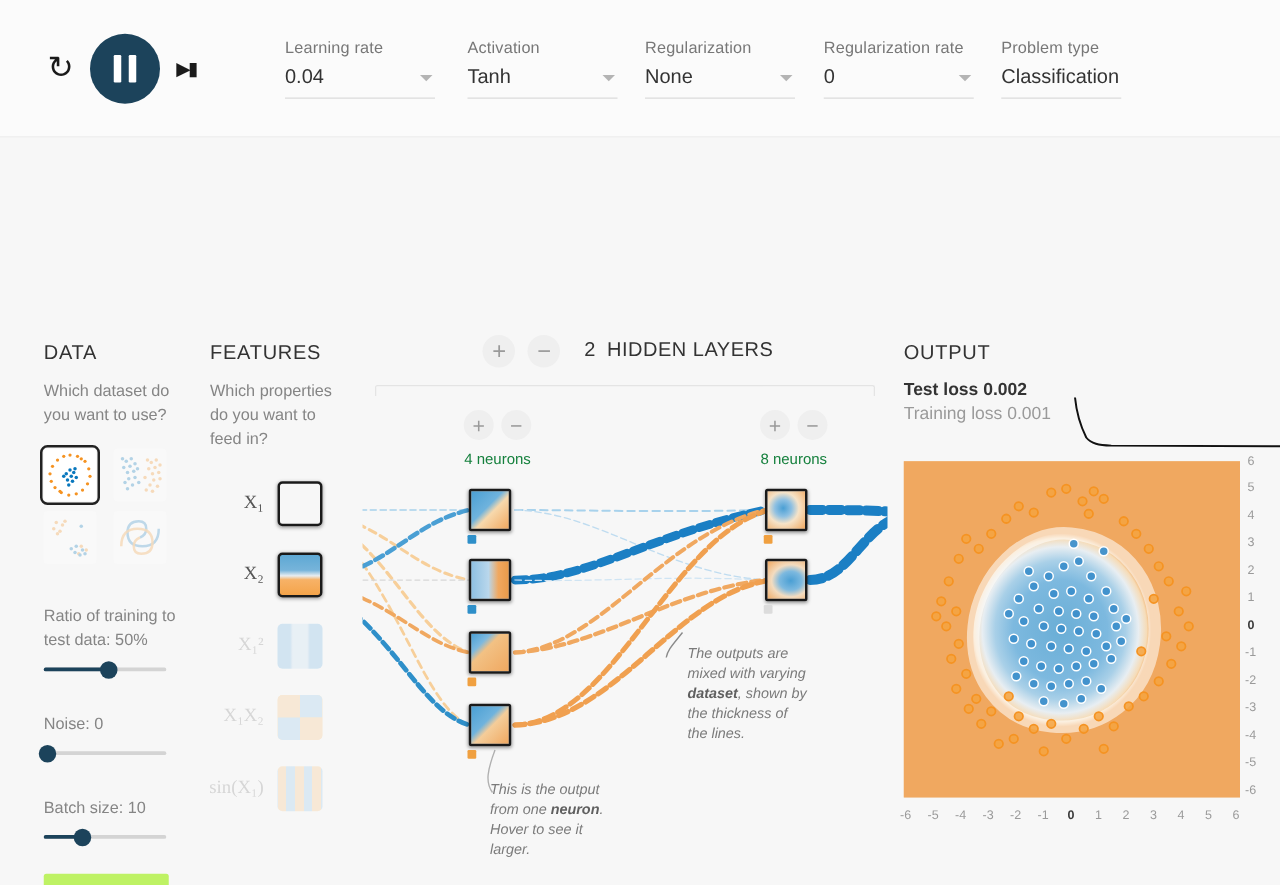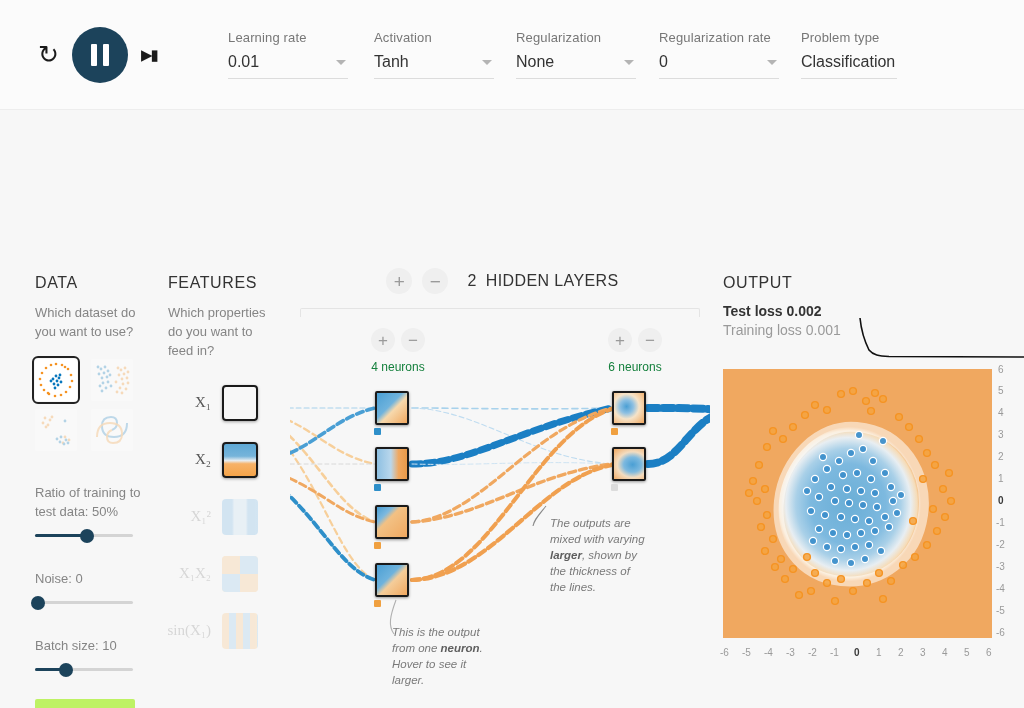--- a/index.html
+++ b/index.html
@@ -185,21 +185,21 @@
       <div class="pause-bar"></div>
       <div class="pause-bar"></div>
     </div>
     <div id="step-icon" class="ctl-icon">▶▮</div>
   </div>
 
 
   <div class="hdr-field" style="margin-left:38px;">
     <div class="hdr-label">Learning rate</div>
     <div class="hdr-select">
-      <span class="sel-val">0.01</span>
+      <span class="sel-val">0.04</span>
       <span class="caret"></span>
     </div>
   </div>
 
   <div class="hdr-field" style="margin-left:26px;">
     <div class="hdr-label">Activation</div>
     <div class="hdr-select">
       <span class="sel-val">Tanh</span>
       <span class="caret"></span>
     </div>
@@ -419,21 +419,21 @@
         <div class="rbtn sm">−</div>
       </div>
       <div class="cap">4 neurons</div>
     </div>
 
     <div class="layer-ctl" style="left:305px; top:60px; width:80px;">
       <div class="btns">
         <div class="rbtn sm">+</div>
         <div class="rbtn sm">−</div>
       </div>
-      <div class="cap">6 neurons</div>
+      <div class="cap">8 neurons</div>
     </div>
 
     <svg id="net-svg" viewBox="0 0 420 430">
 
       <g fill="none" stroke-linecap="round">
 
         <path d="M-42 140 C 20 140, 30 140, 85 140" stroke="#a8d2ec" stroke-width="1.2" stroke-dasharray="5 3"></path>
         <path d="M-42 140 C 20 150, 35 186, 85 196" stroke="#f7cf9a" stroke-width="2.4" stroke-dasharray="6 4"></path>
         <path d="M-42 140 C 20 165, 40 238, 85 254" stroke="#f7cf9a" stroke-width="2.6" stroke-dasharray="6 4"></path>
         <path d="M-42 140 C 25 185, 45 295, 85 312" stroke="#f7cf9a" stroke-width="2.2" stroke-dasharray="6 4"></path>
@@ -479,21 +479,21 @@
     <div class="node" style="left:322px; top:123px; background:radial-gradient(circle at 42% 45%, #4a9fd4 0%, #8ec0e2 28%, #f6e3c8 52%, #f0a860 100%)"></div>
     <div class="bias" style="left:321px; top:160px; background:#f0a040"></div>
 
     <div class="node" style="left:322px; top:179px; background:radial-gradient(ellipse at 62% 52%, #4a9fd4 0%, #7db9df 34%, #f3dcc0 58%, #f0a860 100%)"></div>
     <div class="bias" style="left:321px; top:216px; background:#dcdcdc"></div>
 
     <div class="annot" style="left:102px; top:356px; width:96px;">
       This is the output from one <b>neuron</b>. Hover to see it larger.
     </div>
     <div class="annot" style="left:260px; top:247px; width:96px;">
-      The outputs are mixed with varying <b>larger</b>, shown by the thickness of the lines.
+      The outputs are mixed with varying <b>dataset</b>, shown by the thickness of the lines.
     </div>
   </div>
 
   <div id="out-col">
     <div class="col-title">OUTPUT</div>
     <div id="loss-line">
       <span id="test-loss">Test loss 0.002</span>
       <span id="train-loss">Training loss 0.001</span>
     </div>
 

